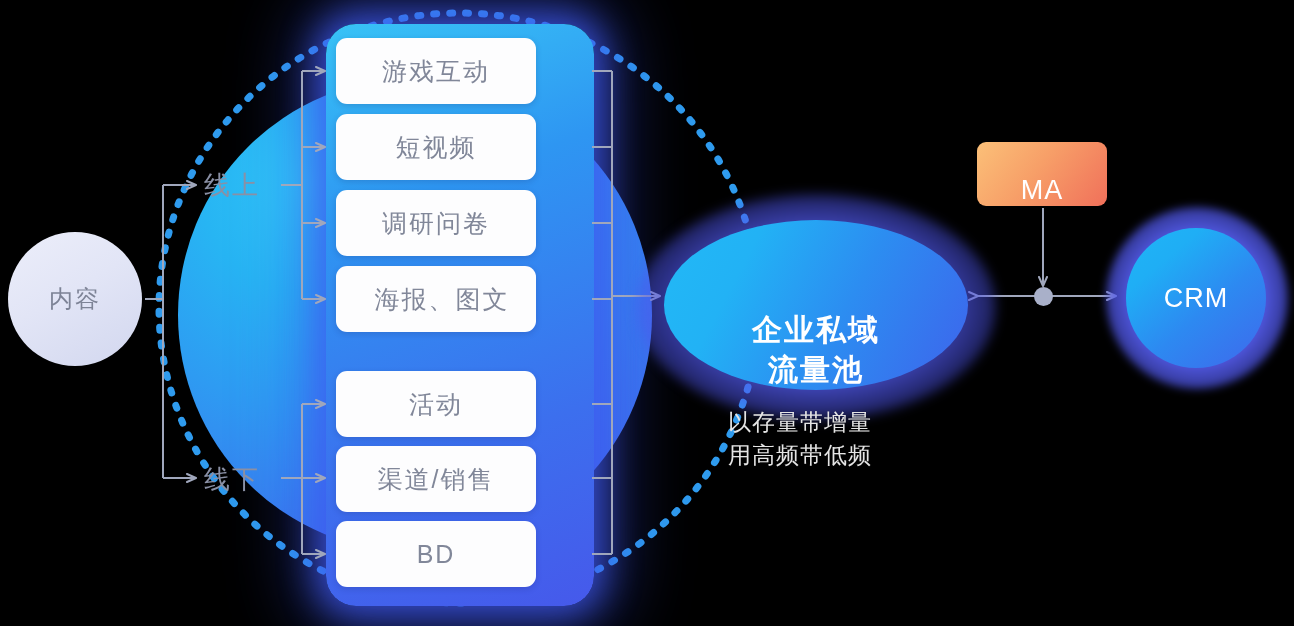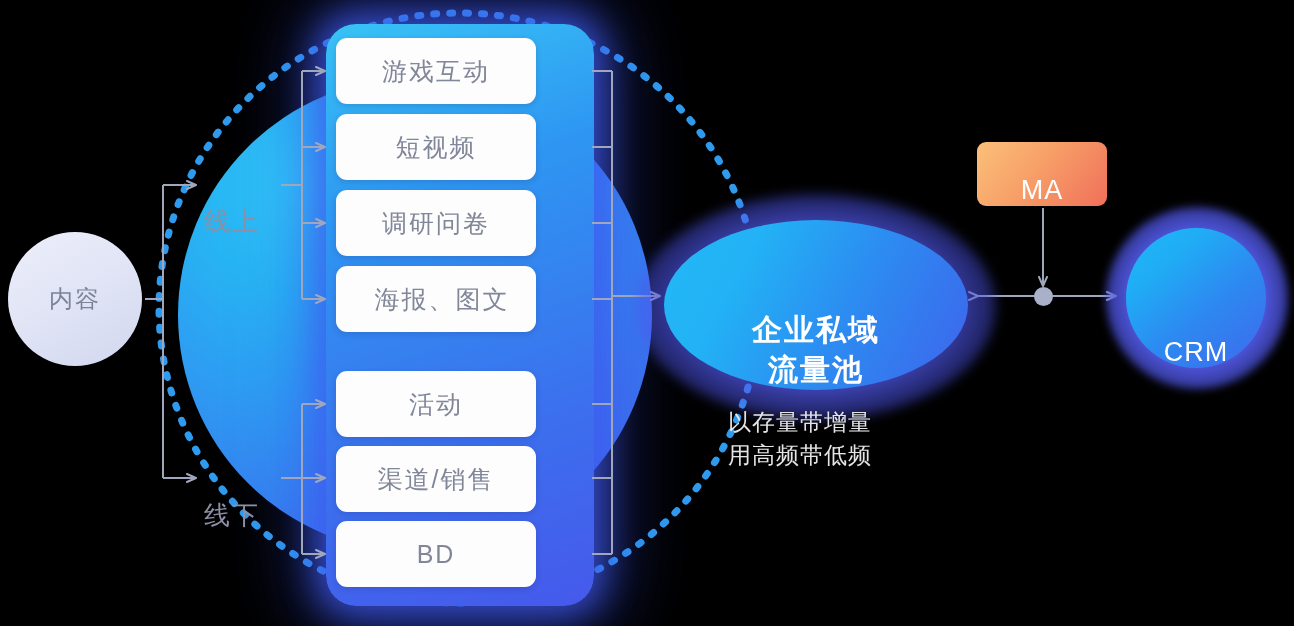--- a/index.html
+++ b/index.html
@@ -104,28 +104,28 @@
     border-radius: 50%;
     background: radial-gradient(circle at center, rgba(86,94,240,0.95) 50%, rgba(80,88,238,0.6) 72%, rgba(70,80,235,0.1) 90%, rgba(0,0,0,0) 100%);
     filter: blur(4px);
   }
   .crm {
     position: absolute;
     left: 1126px; top: 228px;
     width: 140px; height: 140px;
     border-radius: 50%;
     background: linear-gradient(140deg, #1FB5F6 0%, #1FAEF5 25%, #2D89F1 58%, #3F68EC 100%);
-    display: flex; align-items: flex-end; justify-content: center;
+    display: flex; align-items: center; justify-content: center;
     color: #fff; font-size: 27px; letter-spacing: 1px;
   }
 
   
   .side-label {
     position: absolute;
-    color: #8A90A5; font-size: 26px; letter-spacing: 2px; margin-top: 36px;
+    color: #8A90A5; font-size: 26px; letter-spacing: 2px;
   }
   .label-online  { left: 204px; top: 168px; }
   .label-offline { left: 204px; top: 462px; }
 
   
   .node-dot {
     position: absolute;
     left: 1034px; top: 287px;
     width: 19px; height: 19px; border-radius: 50%;
     background: #A9B0C9;

